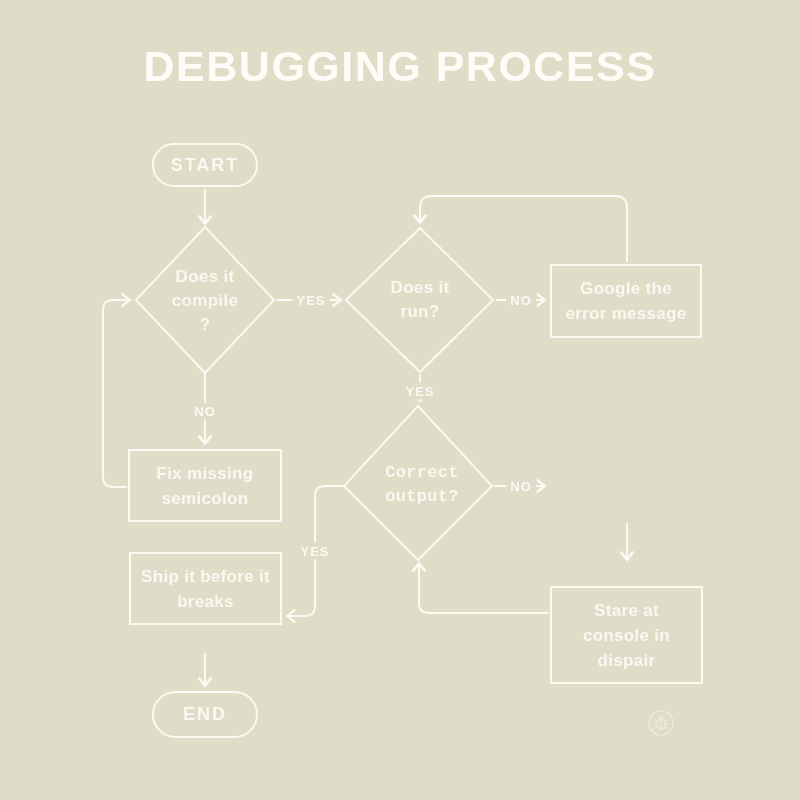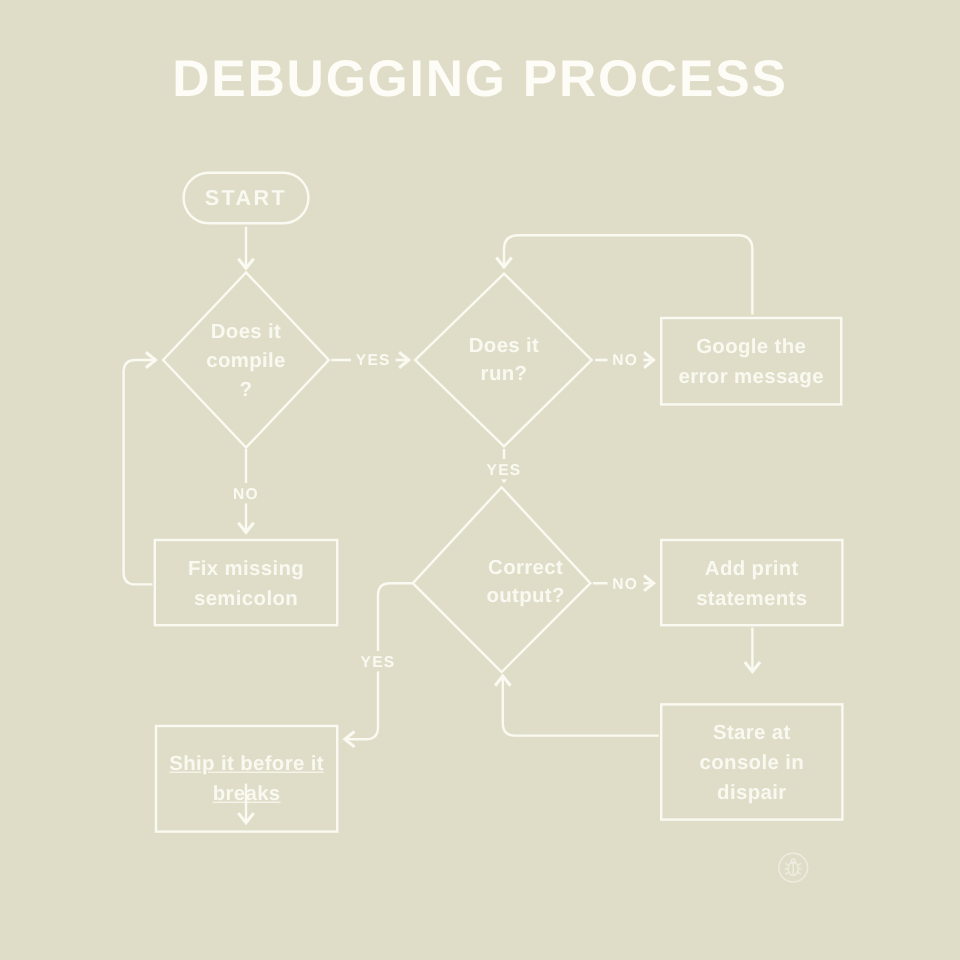--- a/index.html
+++ b/index.html
@@ -62,59 +62,58 @@
     <path d="M627,523 L627,558" marker-end="url(#arrow)"></path>
     <path d="M549,613 L429,613 Q419,613 419,603 L419,565" marker-end="url(#arrow)"></path>
     <path d="M344,486 L325,486 Q315,486 315,496 L315,606 Q315,616 305,616 L289,616" marker-end="url(#arrow)"></path>
     <path d="M205,653 L205,684" marker-end="url(#arrow)"></path>
   </svg>
 
   <div class="rect-node stadium" style="left:152px;top:143px;width:106px;height:44px;">
     <span>START</span>
   </div>
 
+  <div class="rect-node stadium" style="left:152px;top:691px;width:106px;height:47px;">
+    <span>END</span>
+  </div>
 
   <div class="diamond-text" style="left:205px;top:301px;">
     <span>Does it</span>
     <span>compile</span>
     <span>?</span>
   </div>
 
   <div class="diamond-text" style="left:420px;top:300px;">
     <span>Does it</span>
     <span>run?</span>
   </div>
 
-  <div class="diamond-text" style="left:438px;top:485px;">
+  <div class="diamond-text" style="left:422px;top:485px;font-family:Liberation Mono, monospace;">
     <span>Correct</span>
     <span>output?</span>
   </div>
 
   <div class="rect-node" style="left:128px;top:449px;width:154px;height:73px;">
     <span>Fix missing</span>
     <span>semicolon</span>
   </div>
 
   <div class="rect-node" style="left:550px;top:264px;width:152px;height:74px;">
     <span>Google the</span>
     <span>error message</span>
   </div>
 
-  <div class="rect-node" style="left:550px;top:449px;width:153px;height:73px;">
-    <span>Add print</span>
-    <span>statements</span>
-  </div>
 
   <div class="rect-node" style="left:550px;top:586px;width:153px;height:98px;">
     <span>Stare at</span>
     <span>console in</span>
     <span>dispair</span>
   </div>
 
-  <div class="rect-node" style="left:129px;top:604px;width:153px;height:90px;text-decoration:underline;">
+  <div class="rect-node" style="left:129px;top:552px;width:153px;height:73px;">
     <span>Ship it before it</span>
     <span>breaks</span>
   </div>
 
   <div class="edge-label" style="left:311px;top:300px;">YES</div>
   <div class="edge-label" style="left:521px;top:300px;">NO</div>
   <div class="edge-label" style="left:205px;top:411px;">NO</div>
   <div class="edge-label" style="left:420px;top:391px;">YES</div>
   <div class="edge-label" style="left:521px;top:486px;">NO</div>
   <div class="edge-label" style="left:315px;top:551px;">YES</div>

